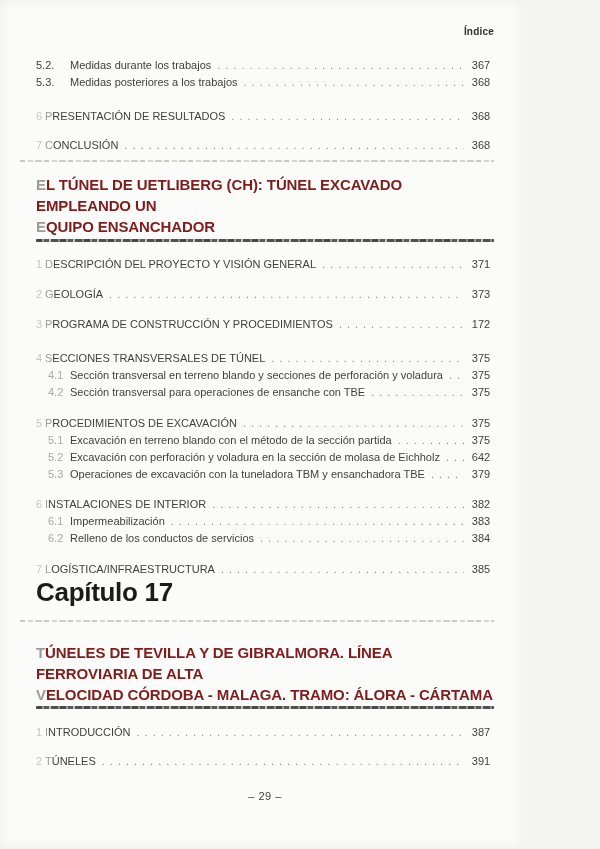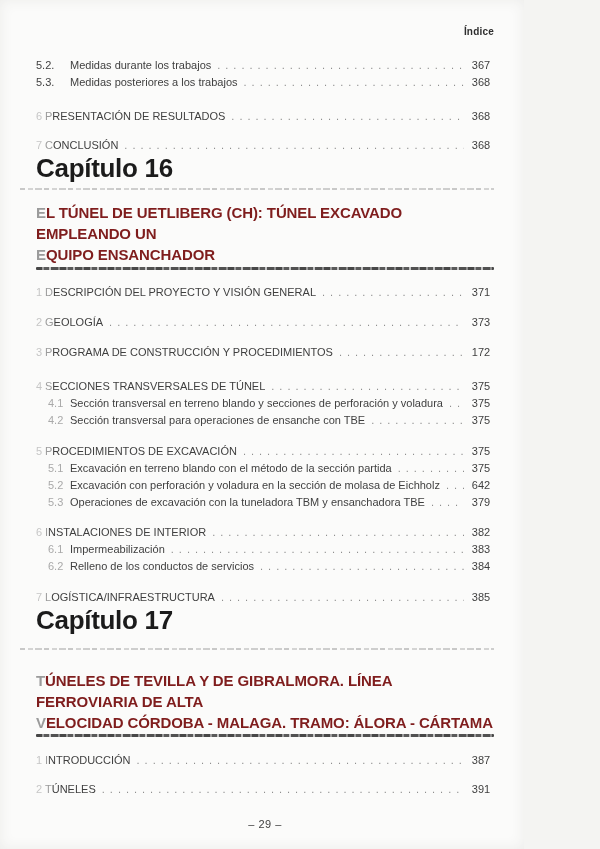--- a/index.html
+++ b/index.html
@@ -62,21 +62,20 @@
     <span class="dots"></span>
     <span class="pg">368</span>
   </div>
   <div class="row main g12">
     <span class="num gnum">7</span>
     <span class="label fl">CONCLUSIÓN</span>
     <span class="dots"></span>
     <span class="pg">368</span>
   </div>
 
-  <h1 class="chap g34">Capítulo 16</h1>
   <div class="ghost-rule g6"></div>
   <div class="g12">
     <div class="chtitle fl">EL TÚNEL DE UETLIBERG (CH): TÚNEL EXCAVADO EMPLEANDO UN</div>
     <div class="chtitle fl">EQUIPO ENSANCHADOR</div>
   </div>
   <div class="rule g2"></div>
 
   <div class="row main g14">
     <span class="num gnum">1</span>
     <span class="label fl">DESCRIPCIÓN DEL PROYECTO Y VISIÓN GENERAL</span>

